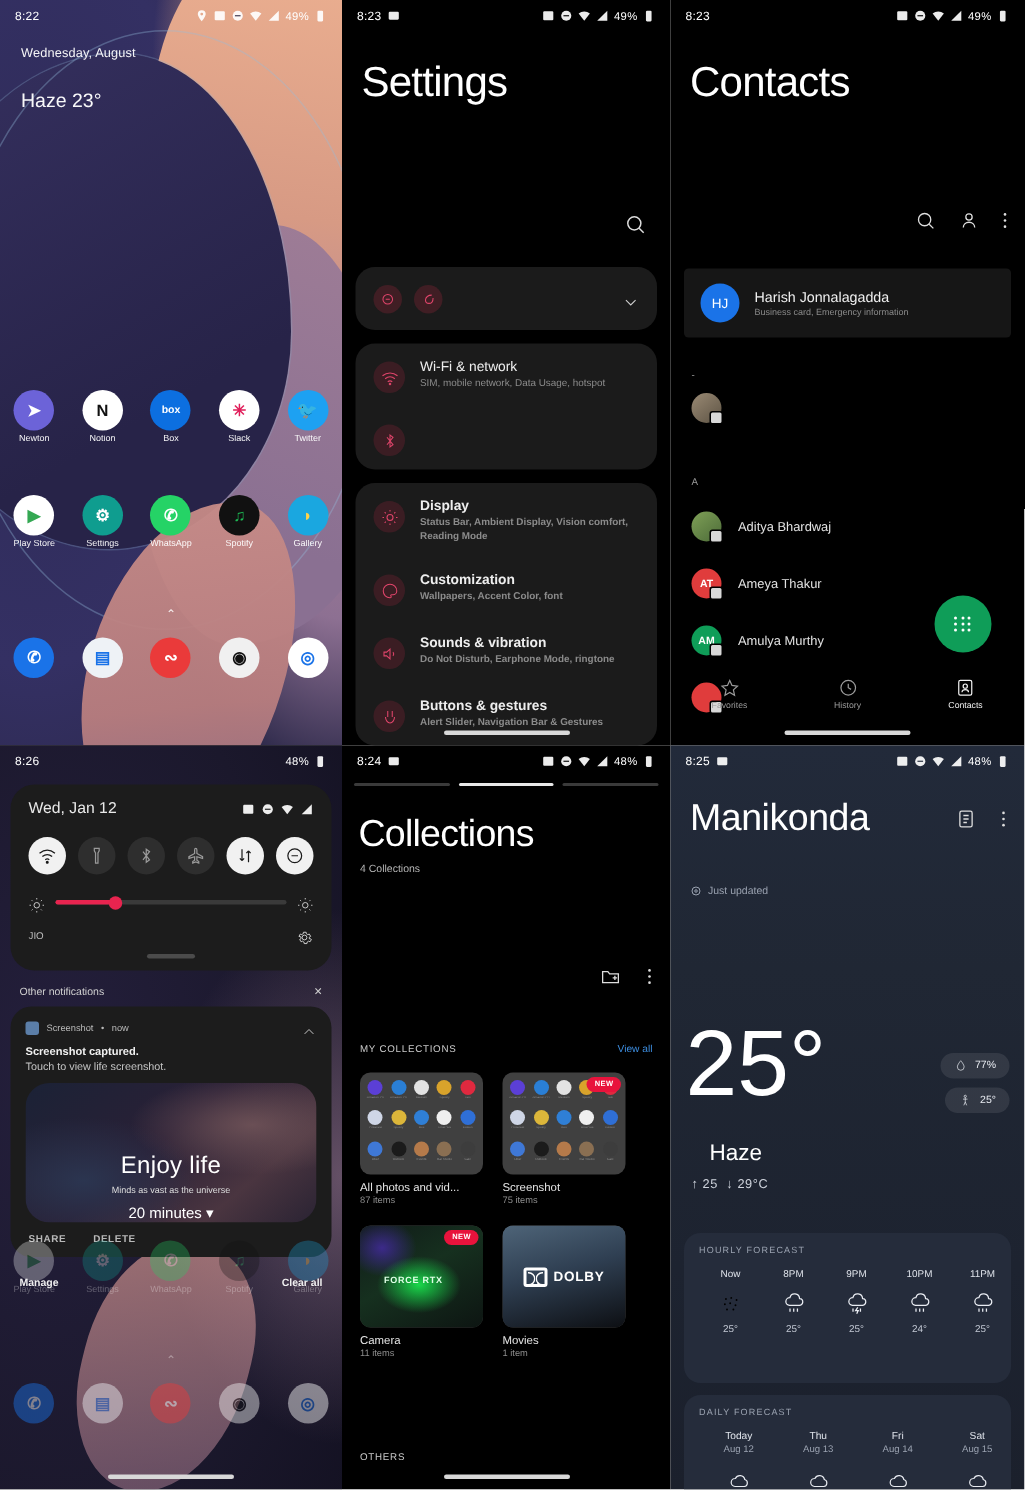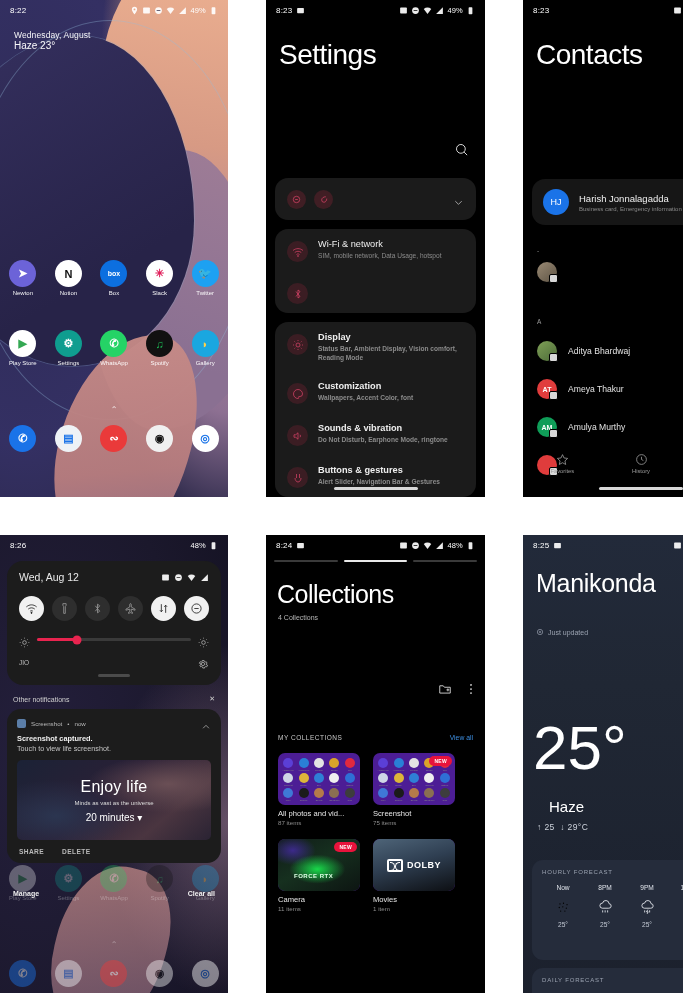--- a/index.html
+++ b/index.html
@@ -9,21 +9,20 @@
     font-family:"Liberation Sans", sans-serif;
     overflow:hidden;
     position:relative;
   }
   .grid {
     width:683px; height:993px;
     display:grid;
     grid-template-columns:228px 219px 236px;
     grid-template-rows:497px 496px;
     background:#ffffff;
-    gap:38px;
   }
   .panel { position:relative; overflow:hidden; background:#000; }
 
   
   .statusbar {
     position:absolute; top:0; left:0; right:0; height:20px;
     display:flex; align-items:center; justify-content:space-between;
     padding:0 10px; font-size:8px; color:#fff; z-index:30;
     letter-spacing:.2px;
   }
@@ -65,21 +64,21 @@
     border-radius:60% 40% 50% 50% / 55% 45% 55% 45%;
     background:linear-gradient(160deg,#c98d88,#b97e7f 60%,#8f6b84);
     transform:rotate(14deg); opacity:.95;
   }
   .wall-arc {
     position:absolute; left:-30px; top:20px; width:280px; height:400px;
     border:1px solid rgba(150,190,220,.35); border-radius:50%;
   }
   .lock-info { position:absolute; left:14px; top:30px; color:#fff; z-index:6; }
   .lock-date { font-size:8.5px; opacity:.95; letter-spacing:.1px; }
-  .lock-cond { font-size:10px; margin-top:0; opacity:.97; }
+  .lock-cond { font-size:13px; margin-top:19px; opacity:.97; }
   .lock-time { font-size:30px; font-weight:300; margin-top:2px; letter-spacing:1px; }
 
   .homerow {
     position:absolute; left:0; right:0; display:flex;
     justify-content:space-around; z-index:6;
   }
   .app { width:40px; text-align:center; }
   .appicon {
     width:27px; height:27px; border-radius:50%;
     margin:0 auto; display:flex; align-items:center; justify-content:center;
@@ -129,21 +128,21 @@
   }
 
   
   .p3 { background:#000; }
   .p3 .big-title { font-size:28px; position:absolute; left:13px; top:39px; }
   .p3-actions { position:absolute; right:11px; top:140px; display:flex; gap:15px; align-items:center; }
   .act { width:14px; height:14px; }
   .act svg { width:100%; height:100%; stroke:#dedede; fill:none; stroke-width:1.5; }
   .mecard {
     position:absolute; left:9px; right:9px; top:179px; height:46px;
-    background:#161616; border-radius:13px;
+    background:#161616; border-radius:3px;
     display:flex; align-items:center; padding:0 11px;
   }
   .avatar {
     width:26px; height:26px; border-radius:50%; flex:0 0 26px;
     display:flex; align-items:center; justify-content:center;
     color:#fff; font-size:9px; font-weight:500; margin-right:10px;
   }
   .me-name { color:#f0f0f0; font-size:9.5px; }
   .me-sub { color:#8a8a8a; font-size:6px; margin-top:2px; }
   .sect-letter { color:#9a9a9a; font-size:6.5px; }
@@ -212,26 +211,26 @@
     background:#1c1c1c; border-radius:14px; padding:9px 10px 8px;
   }
   .nf-top { display:flex; align-items:center; gap:5px; }
   .nf-appico { width:9px; height:9px; border-radius:2px; background:#5b7ea8; }
   .nf-appname { color:#b9b9b9; font-size:6.2px; }
   .nf-collapse { margin-left:auto; width:10px; height:10px; }
   .nf-collapse svg { width:100%; height:100%; stroke:#c8c8c8; fill:none; stroke-width:1.6; }
   .nf-title { color:#f0f0f0; font-size:7.4px; font-weight:700; margin-top:6px; }
   .nf-body { color:#c4c4c4; font-size:7.2px; margin-top:1px; }
   .nf-preview {
-    margin-top:7px; height:80px; border-radius:5px; overflow:hidden; position:relative;
+    margin-top:7px; height:93px; border-radius:16px; overflow:hidden; position:relative;
     background:
       radial-gradient(70% 60% at 78% 30%, #6a4f55 0%, rgba(106,79,85,0) 60%),
       radial-gradient(60% 70% at 20% 70%, #2b3550 0%, rgba(43,53,80,0) 65%),
       linear-gradient(140deg,#1b2236 0%,#2a2036 45%,#4a3540 75%,#2a2333 100%);
-    display:flex; flex-direction:column; align-items:center; justify-content:center;
+    display:flex; flex-direction:column; align-items:center; justify-content:flex-end;
   }
   .nf-preview .pv1 { color:#fff; font-size:16px; font-weight:400; letter-spacing:.2px; }
   .nf-preview .pv2 { color:#ddd; font-size:6px; margin-top:4px; }
   .nf-preview .pv3 { color:#fff; font-size:10px; margin-top:6px; }
   .nf-actions { display:flex; gap:18px; margin-top:8px; padding-left:2px; }
   .nf-actions span { color:#b9b9b9; font-size:6.6px; font-weight:600; letter-spacing:.4px; }
   .manage-row {
     position:absolute; left:13px; right:13px; top:355px;
     display:flex; align-items:center; justify-content:space-between;
     color:#f0f0f0; font-size:7px; font-weight:700;
@@ -248,21 +247,21 @@
   .sect-head {
     position:absolute; left:12px; right:12px; top:199px;
     display:flex; align-items:center; justify-content:space-between;
   }
   .sect-head .lbl { color:#c9c9c9; font-size:6.5px; letter-spacing:.5px; }
   .sect-head .lnk { color:#3d8ee0; font-size:6.8px; }
   .coll-grid {
     position:absolute; left:12px; top:218px; width:195px;
     display:grid; grid-template-columns:82px 82px; gap:13px 13px;
   }
-  .coll-thumb { width:82px; height:52px; border-radius:7px; overflow:hidden; position:relative; background:#4c1d95; }
+  .coll-thumb { width:82px; height:68px; border-radius:7px; overflow:hidden; position:relative; background:#404040; }
   .coll-name { color:#e6e6e6; font-size:7.6px; margin-top:4px; white-space:nowrap; overflow:hidden; text-overflow:ellipsis; width:82px; }
   .coll-count { color:#8e8e8e; font-size:6.2px; margin-top:1px; }
   .mosaic { display:grid; grid-template-columns:repeat(5,1fr); grid-template-rows:repeat(3,1fr); gap:1px; padding:4px 3px; height:100%; }
   .mos { border-radius:50%; width:10px; height:10px; margin:1px auto 0; }
   .mosl { font-size:2.2px; color:#8a8a8a; text-align:center; display:block; margin-top:1px;
           white-space:nowrap; overflow:hidden; }
   .badge-new {
     position:absolute; right:3px; top:3px; background:#e8133c; color:#fff;
     font-size:5px; font-weight:700; padding:2px 5px; border-radius:7px; letter-spacing:.3px;
   }
@@ -734,21 +733,21 @@
         <span class="sb-ico">
             <svg viewBox="0 0 24 24">
               <rect x="7" y="3" width="10" height="19" rx="2"></rect>
             </svg>
           </span>
       </div>
     </div>
 
     <div class="qs-sheet">
       <div class="qs-head">
-        <div class="qs-date">Wed, Aug 12</div>
+        <div class="qs-date">Wed, Jan 12</div>
         <div class="qs-head-icos">
           <span class="sb-ico">
               <svg viewBox="0 0 24 24">
                 <rect x="3" y="4" width="18" height="16" rx="2"></rect>
               </svg>
             </span>
           <span class="sb-ico">
               <svg viewBox="0 0 24 24">
                 <circle cx="12" cy="12" r="9"></circle>
                 <rect x="7" y="11" width="10" height="2" fill="#1c1c1c"></rect>

